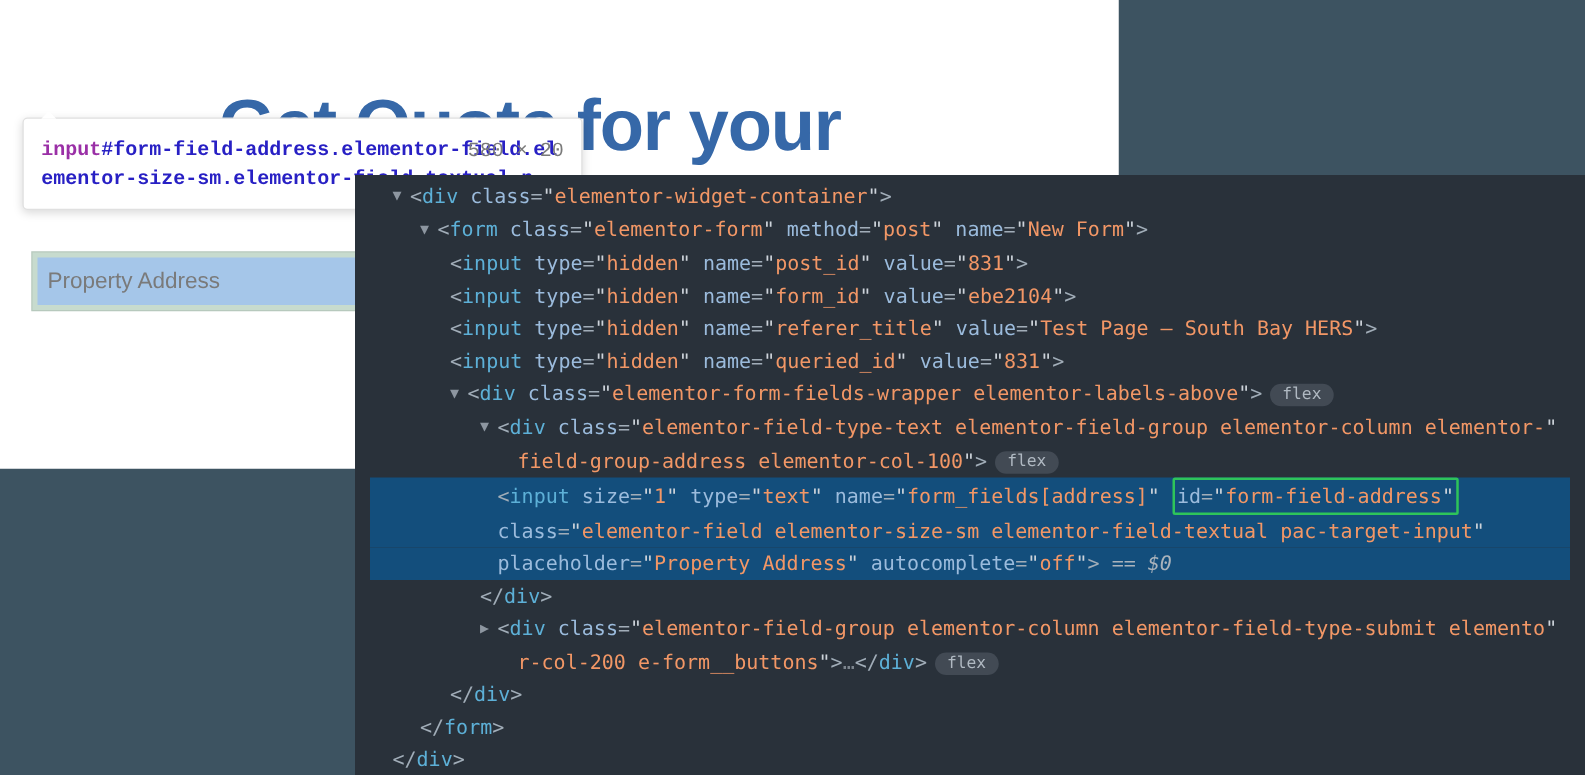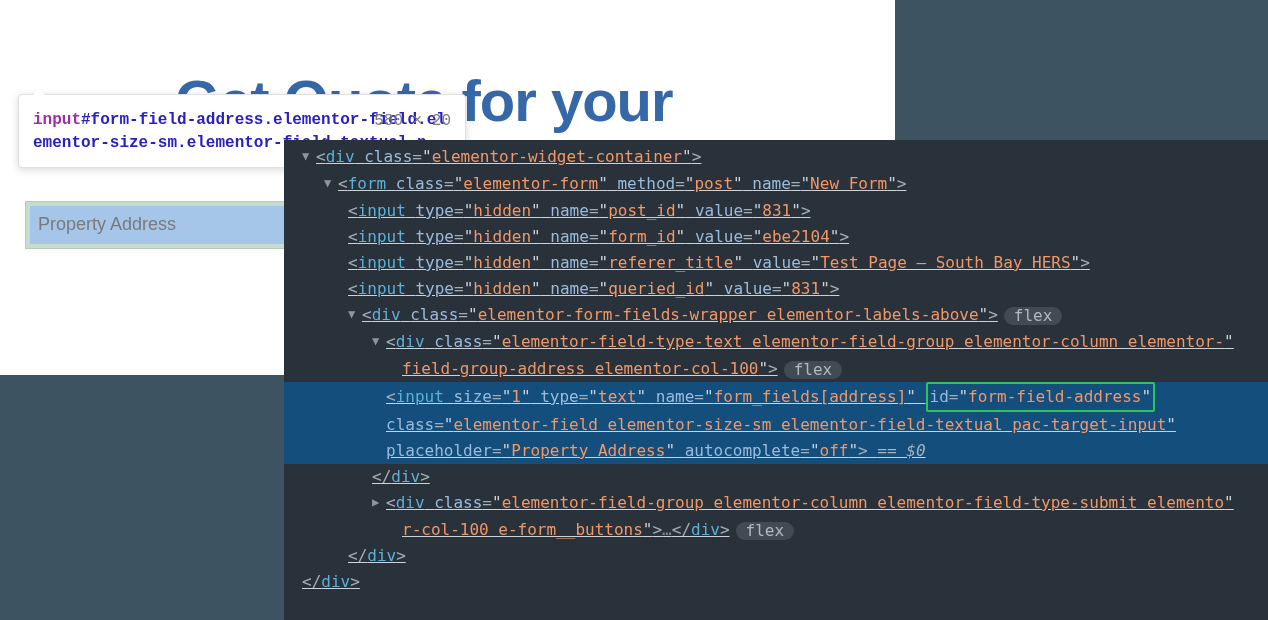--- a/index.html
+++ b/index.html
@@ -89,23 +89,22 @@
       position: absolute;
       top: 140px;
       left: 284px;
       right: 0;
       bottom: 0;
       background: #29313a;
       font-family: Menlo, Monaco, Consolas, monospace;
       font-size: 16px;
       line-height: 26px;
       color: #cdd3da;
-      padding: 4px 0;
+      padding: 4px 12px;
       overflow: hidden;
-      text-decoration: underline;
     }
     .line {
       white-space: pre;
       padding: 0 8px;
     }
     .ind1 { padding-left: 18px; }
     .ind2 { padding-left: 40px; }
     .ind3 { padding-left: 64px; }
     .ind4 { padding-left: 88px; }
     .devtools .arrow {
@@ -122,21 +121,21 @@
     .devtools .dim { color: #7c858e; }
     .devtools .quote { color: #cdd3da; }
     .devtools .punct { color: #a1adb8; }
     .highlighted {
       background: #134e7c;
     }
     .badge {
       display: inline-block;
       background: #424a54;
       color: #b0b9c2;
-      font-size: 16px;
+      font-size: 13px;
       padding: 0 10px;
       border-radius: 12px;
       line-height: 18px;
       vertical-align: middle;
       margin-left: 6px;
     }
     .green-box {
       border: 2px solid #2ec45a;
       border-radius: 2px;
       padding: 0 2px;
@@ -173,16 +172,17 @@
     <div class="line ind3"><span class="punct">&lt;</span><span class="tag">input</span> <span class="attr">type</span><span class="punct">=</span><span class="quote">"</span><span class="str">hidden</span><span class="quote">"</span> <span class="attr">name</span><span class="punct">=</span><span class="quote">"</span><span class="str">referer_title</span><span class="quote">"</span> <span class="attr">value</span><span class="punct">=</span><span class="quote">"</span><span class="str">Test Page – South Bay HERS</span><span class="quote">"</span><span class="punct">&gt;</span></div>
     <div class="line ind3"><span class="punct">&lt;</span><span class="tag">input</span> <span class="attr">type</span><span class="punct">=</span><span class="quote">"</span><span class="str">hidden</span><span class="quote">"</span> <span class="attr">name</span><span class="punct">=</span><span class="quote">"</span><span class="str">queried_id</span><span class="quote">"</span> <span class="attr">value</span><span class="punct">=</span><span class="quote">"</span><span class="str">831</span><span class="quote">"</span><span class="punct">&gt;</span></div>
     <div class="line ind3"><span class="arrow">▼</span><span class="punct">&lt;</span><span class="tag">div</span> <span class="attr">class</span><span class="punct">=</span><span class="quote">"</span><span class="str">elementor-form-fields-wrapper elementor-labels-above</span><span class="quote">"</span><span class="punct">&gt;</span><span class="badge">flex</span></div>
     <div class="line ind4"><span class="arrow">▼</span><span class="punct">&lt;</span><span class="tag">div</span> <span class="attr">class</span><span class="punct">=</span><span class="quote">"</span><span class="str">elementor-field-type-text elementor-field-group elementor-column elementor-</span><span class="quote">"</span></div>
     <div class="line ind4" style="padding-left:118px"><span class="str">field-group-address elementor-col-100</span><span class="quote">"</span><span class="punct">&gt;</span><span class="badge">flex</span></div>
     <div class="line highlighted" style="padding-left:102px"><span class="punct">&lt;</span><span class="tag">input</span> <span class="attr">size</span><span class="punct">=</span><span class="quote">"</span><span class="str">1</span><span class="quote">"</span> <span class="attr">type</span><span class="punct">=</span><span class="quote">"</span><span class="str">text</span><span class="quote">"</span> <span class="attr">name</span><span class="punct">=</span><span class="quote">"</span><span class="str">form_fields[address]</span><span class="quote">"</span> <span class="green-box"><span class="attr">id</span><span class="punct">=</span><span class="quote">"</span><span class="str">form-field-address</span><span class="quote">"</span></span></div>
     <div class="line highlighted" style="padding-left:102px"><span class="attr">class</span><span class="punct">=</span><span class="quote">"</span><span class="str">elementor-field elementor-size-sm elementor-field-textual pac-target-input</span><span class="quote">"</span></div>
     <div class="line highlighted" style="padding-left:102px"><span class="attr">placeholder</span><span class="punct">=</span><span class="quote">"</span><span class="str">Property Address</span><span class="quote">"</span> <span class="attr">autocomplete</span><span class="punct">=</span><span class="quote">"</span><span class="str">off</span><span class="quote">"</span><span class="punct">&gt;</span> <span class="dollar">== $0</span></div>
     <div class="line ind4"><span class="punct">&lt;/</span><span class="tag">div</span><span class="punct">&gt;</span></div>
     <div class="line ind4"><span class="arrow">▶</span><span class="punct">&lt;</span><span class="tag">div</span> <span class="attr">class</span><span class="punct">=</span><span class="quote">"</span><span class="str">elementor-field-group elementor-column elementor-field-type-submit elemento</span><span class="quote">"</span></div>
-    <div class="line" style="padding-left:118px"><span class="str">r-col-100 e-form__buttons</span><span class="quote">"</span><span class="punct">&gt;</span><span class="dim">…</span><span class="punct">&lt;/</span><span class="tag">div</span><span class="punct">&gt;</span><span class="badge">flex</span></div>
+    <div class="line" style="padding-left:118px"><span class="str">r-col-200 e-form__buttons</span><span class="quote">"</span><span class="punct">&gt;</span><span class="dim">…</span><span class="punct">&lt;/</span><span class="tag">div</span><span class="punct">&gt;</span><span class="badge">flex</span></div>
     <div class="line ind3"><span class="punct">&lt;/</span><span class="tag">div</span><span class="punct">&gt;</span></div>
+    <div class="line ind2"><span class="punct">&lt;/</span><span class="tag">form</span><span class="punct">&gt;</span></div>
     <div class="line ind1"><span class="punct">&lt;/</span><span class="tag">div</span><span class="punct">&gt;</span></div>
   </div>
 
 </body></html>

